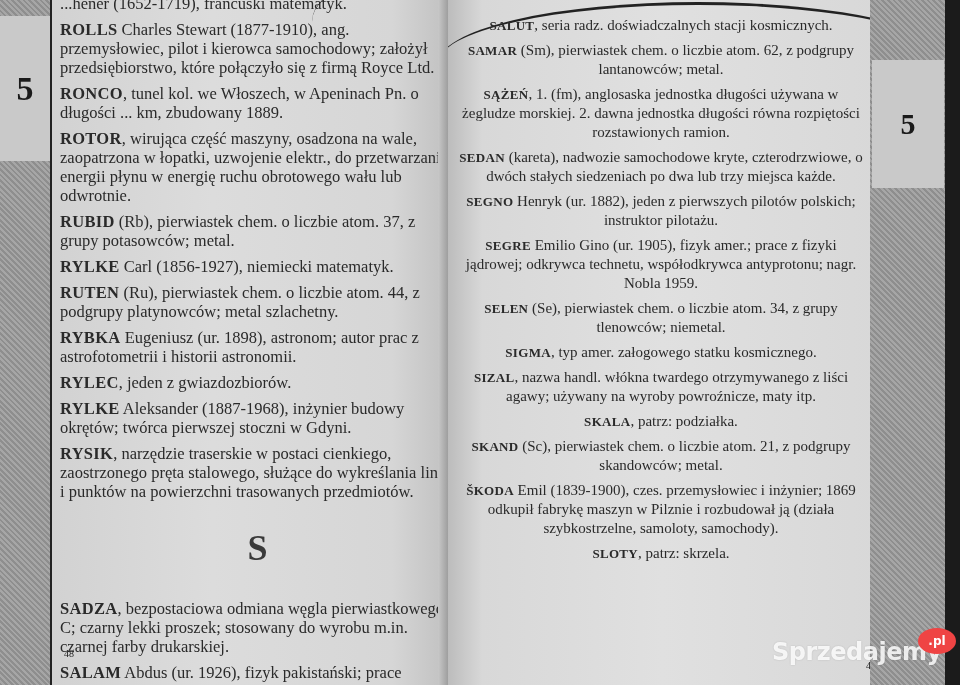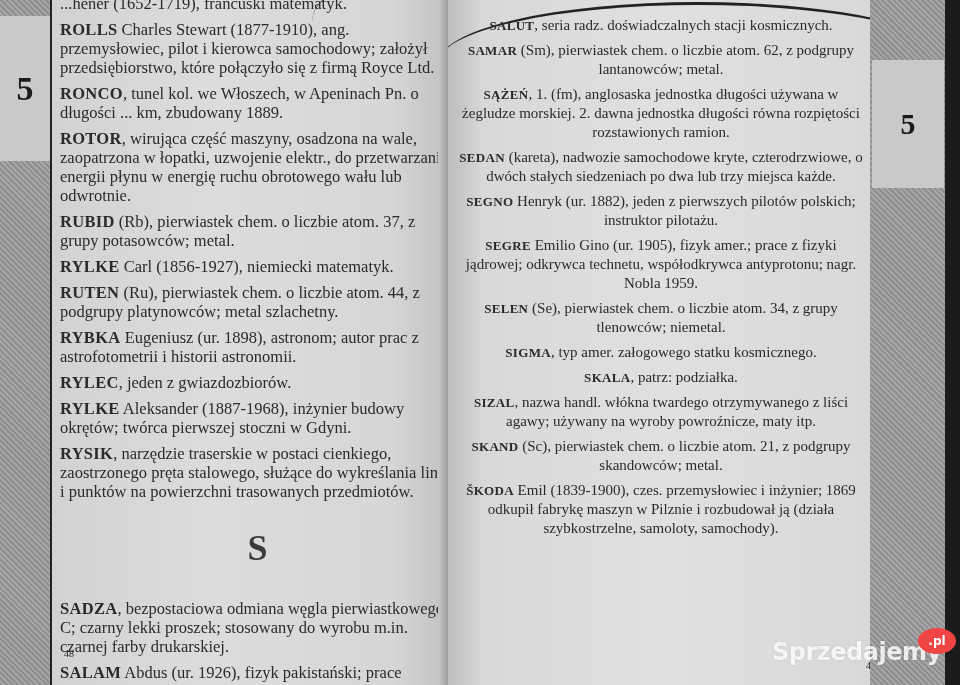--- a/index.html
+++ b/index.html
@@ -116,24 +116,25 @@
   <div class="col">
     <div id="right-entries">
         <div class="entry"><span class="head">SALUT</span><span class="text">, seria radz. doświadczalnych stacji kosmicznych.</span></div>
         <div class="entry"><span class="head">SAMAR</span><span class="text"> (Sm), pierwiastek chem. o liczbie atom. 62, z podgrupy lantanowców; metal.</span></div>
         <div class="entry"><span class="head">SĄŻEŃ</span><span class="text">, 1. (fm), anglosaska jednostka długości używana w żegludze morskiej. 2. dawna jednostka długości równa rozpiętości rozstawionych ramion.</span></div>
         <div class="entry"><span class="head">SEDAN</span><span class="text"> (kareta), nadwozie samochodowe kryte, czterodrzwiowe, o dwóch stałych siedzeniach po dwa lub trzy miejsca każde.</span></div>
         <div class="entry"><span class="head">SEGNO</span><span class="text"> Henryk (ur. 1882), jeden z pierwszych pilotów polskich; instruktor pilotażu.</span></div>
         <div class="entry"><span class="head">SEGRE</span><span class="text"> Emilio Gino (ur. 1905), fizyk amer.; prace z fizyki jądrowej; odkrywca technetu, współodkrywca antyprotonu; nagr. Nobla 1959.</span></div>
         <div class="entry"><span class="head">SELEN</span><span class="text"> (Se), pierwiastek chem. o liczbie atom. 34, z grupy tlenowców; niemetal.</span></div>
         <div class="entry"><span class="head">SIGMA</span><span class="text">, typ amer. załogowego statku kosmicznego.</span></div>
+        <div class="entry"><span class="head">SIZAL</span><span class="text">, nazwa handl. włókna twardego otrzymywanego z liści agawy; używany na wyroby powroźnicze, maty itp.</span></div>
         <div class="entry"><span class="head">SKALA</span><span class="text">, patrz: podziałka.</span></div>
-        <div class="entry"><span class="head">SIZAL</span><span class="text">, nazwa handl. włókna twardego otrzymywanego z liści agawy; używany na wyroby powroźnicze, maty itp.</span></div>
         <div class="entry"><span class="head">SKAND</span><span class="text"> (Sc), pierwiastek chem. o liczbie atom. 21, z podgrupy skandowców; metal.</span></div>
         <div class="entry"><span class="head">ŠKODA</span><span class="text"> Emil (1839-1900), czes. przemysłowiec i inżynier; 1869 odkupił fabrykę maszyn w Pilznie i rozbudował ją (działa szybkostrzelne, samoloty, samochody).</span></div>
+        <div class="entry"><span class="head">SLOTY</span><span class="text">, patrz: skrzela.</span></div>
       </div>
   </div>
   <div class="page-number">49</div>
 </div>
 
 <div class="tab-strip right"></div>
 <div class="thumb-tab right">
     <span>5</span>
   </div>
 <div class="edge-dark"></div>

